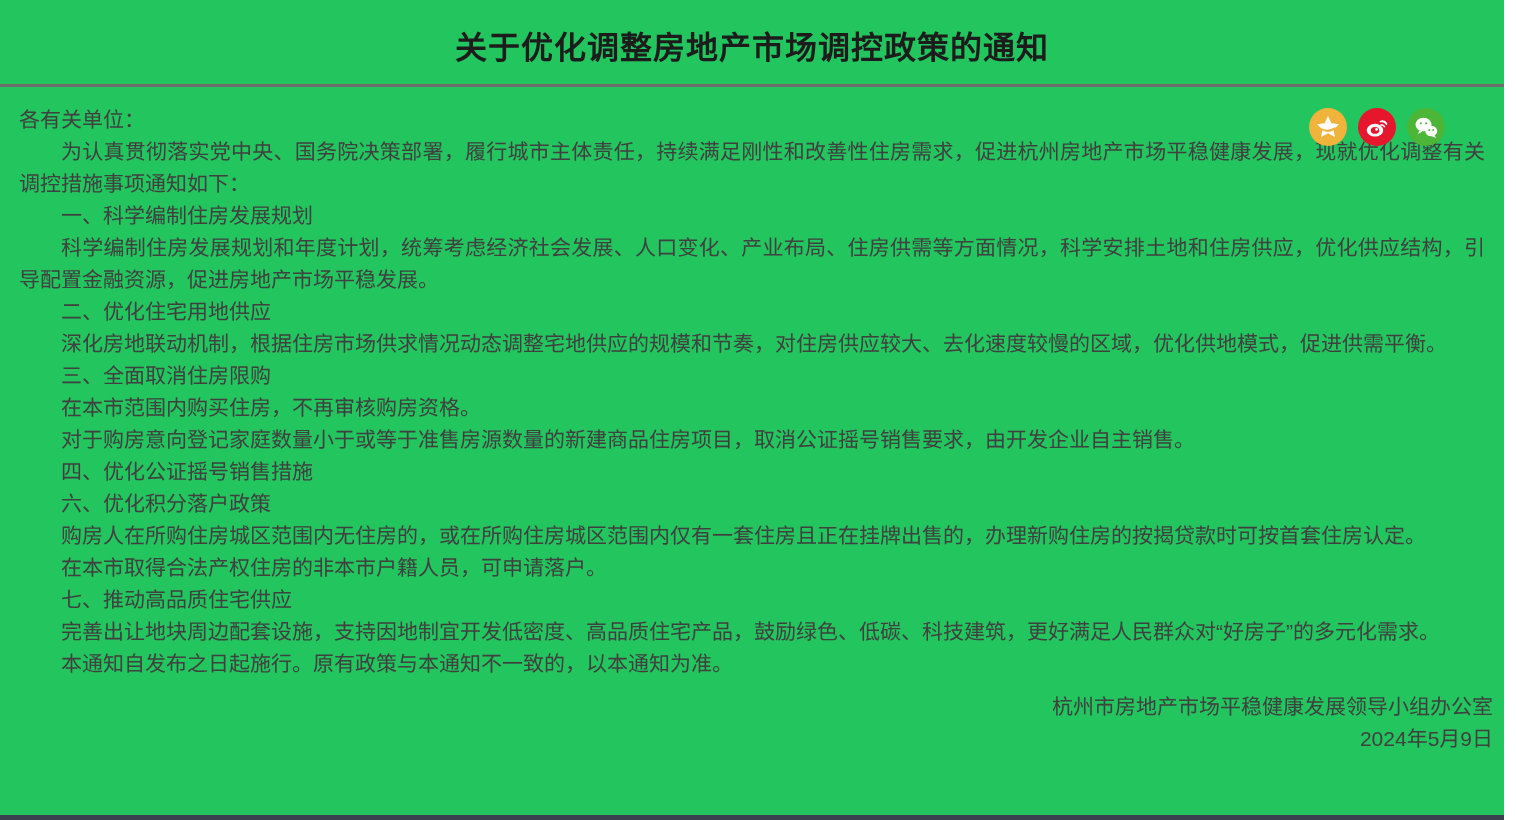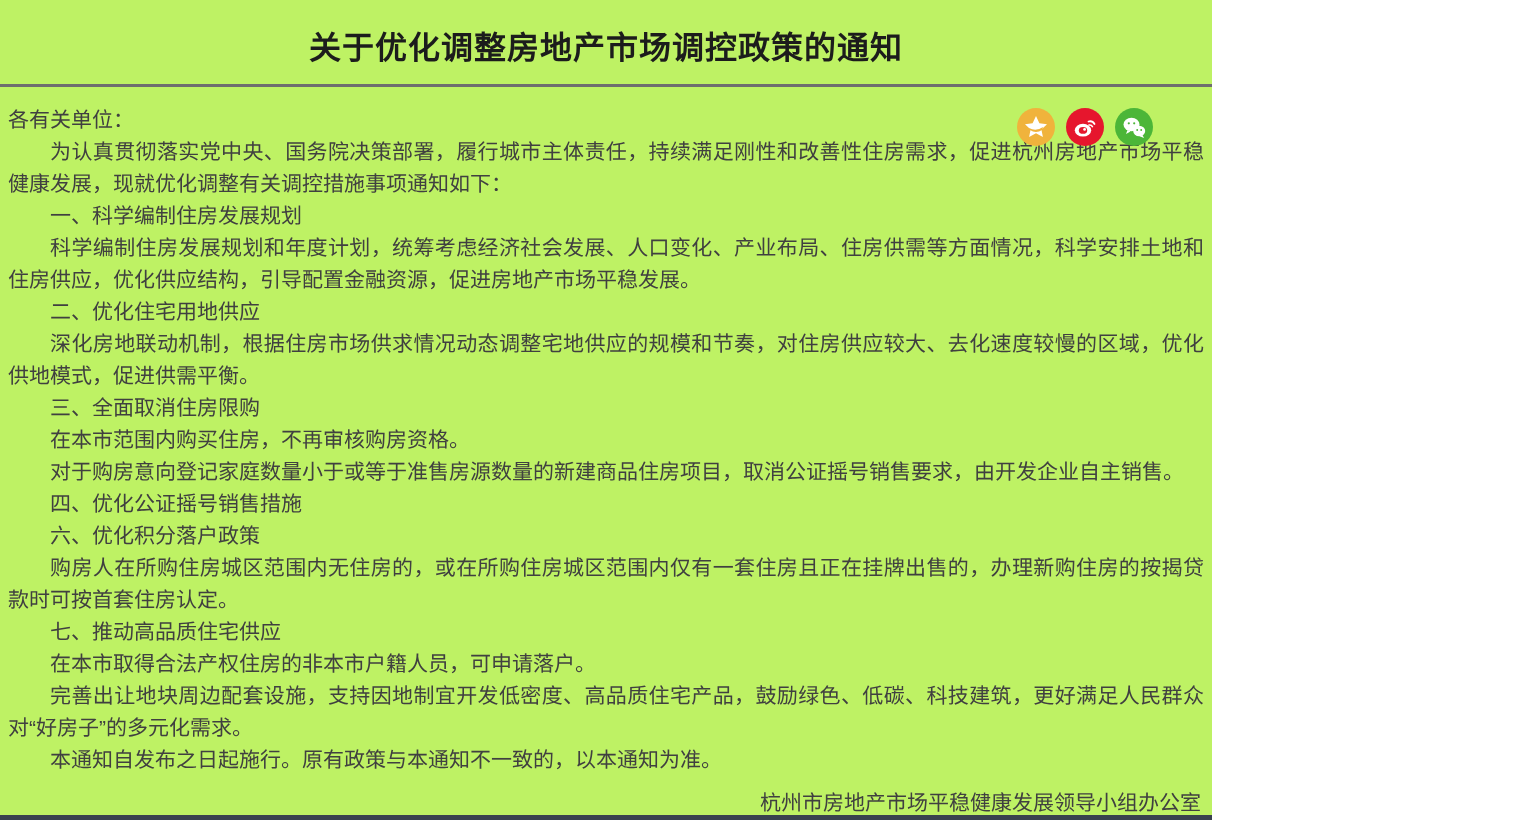--- a/index.html
+++ b/index.html
@@ -6,23 +6,23 @@
     margin: 0;
     padding: 0;
     width: 1516px;
     height: 820px;
     background: #ffffff;
     overflow: hidden;
     font-family: "Liberation Sans", "DejaVu Sans", sans-serif;
   }
   .page {
     position: relative;
-    width: 1212px;
+    width: 1504px;
     height: 820px;
-    background: #bef264;
+    background: #22c55e;
   }
   .notice-title {
     margin: 0;
     padding-top: 22px;
     text-align: center;
     font-size: 32px;
     font-weight: 600;
     color: #1c1c1c;
     letter-spacing: 1px;
   }
@@ -47,21 +47,21 @@
     display: flex;
     align-items: center;
     justify-content: center;
     cursor: pointer;
   }
   .share-btn svg { display: block; }
   .qzone  { background: #f0b33c; }
   .weibo  { background: #e6162d; }
   .wechat { background: #4cb638; }
   .content {
-    padding: 0 8px;
+    padding: 0 19px;
     margin-top: 17px;
     font-size: 21px;
     line-height: 32px;
     color: #404040;
     text-align: justify;
   }
   .content p {
     margin: 0;
     text-indent: 2em;
   }
@@ -150,23 +150,23 @@
 
         <p>对于购房意向登记家庭数量小于或等于准售房源数量的新建商品住房项目，取消公证摇号销售要求，由开发企业自主销售。</p>
 
         <p>四、优化公证摇号销售措施</p>
 
 
         <p>六、优化积分落户政策</p>
 
         <p>购房人在所购住房城区范围内无住房的，或在所购住房城区范围内仅有一套住房且正在挂牌出售的，办理新购住房的按揭贷款时可按首套住房认定。</p>
 
+        <p>在本市取得合法产权住房的非本市户籍人员，可申请落户。</p>
+
         <p>七、推动高品质住宅供应</p>
-
-        <p>在本市取得合法产权住房的非本市户籍人员，可申请落户。</p>
 
         <p>完善出让地块周边配套设施，支持因地制宜开发低密度、高品质住宅产品，鼓励绿色、低碳、科技建筑，更好满足人民群众对“好房子”的多元化需求。</p>
 
         <p>本通知自发布之日起施行。原有政策与本通知不一致的，以本通知为准。</p>
       </div>
   </div>
 
   <div class="signature">
     <div>杭州市房地产市场平稳健康发展领导小组办公室</div>
     <div>2024年5月9日</div>

